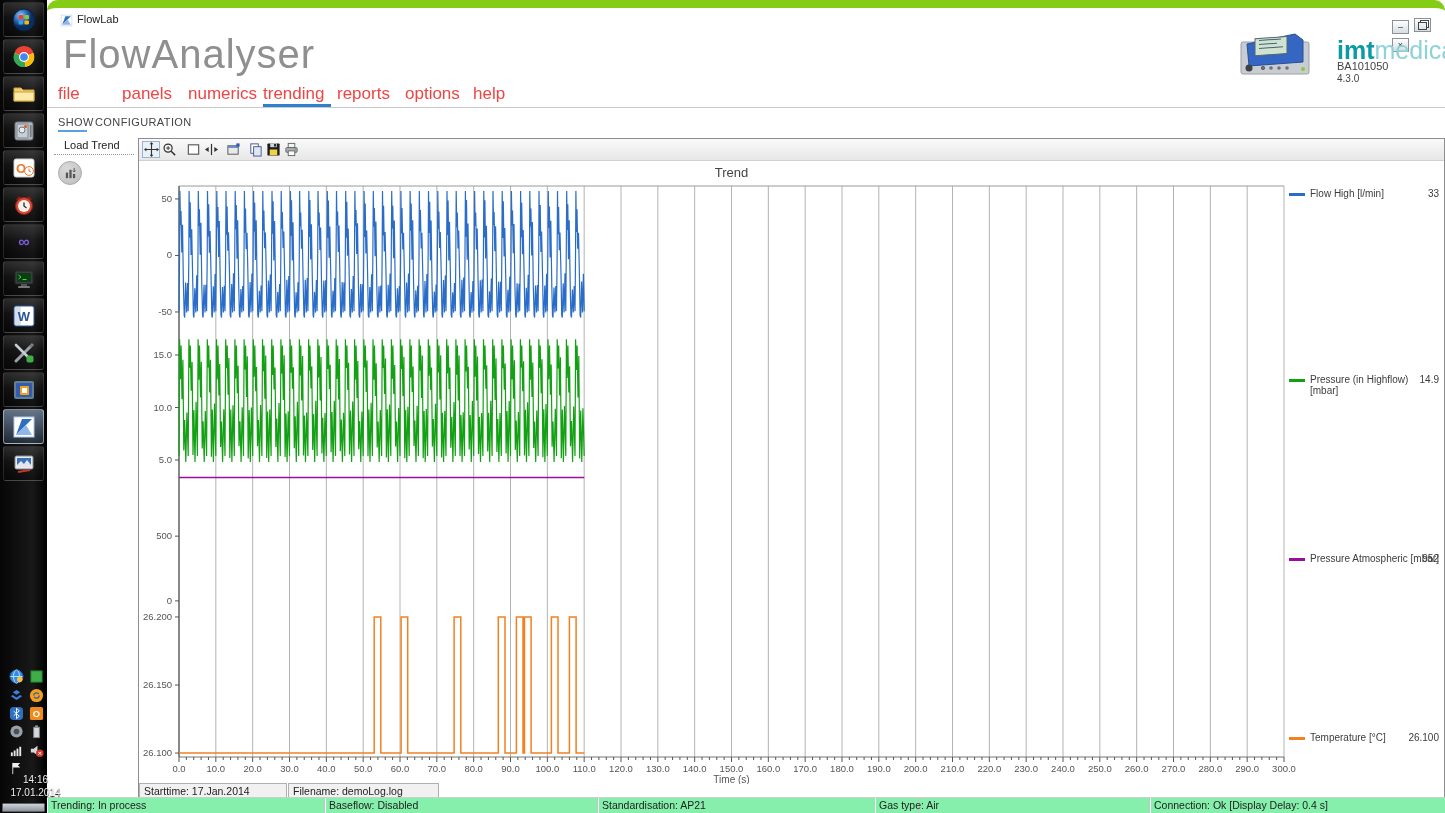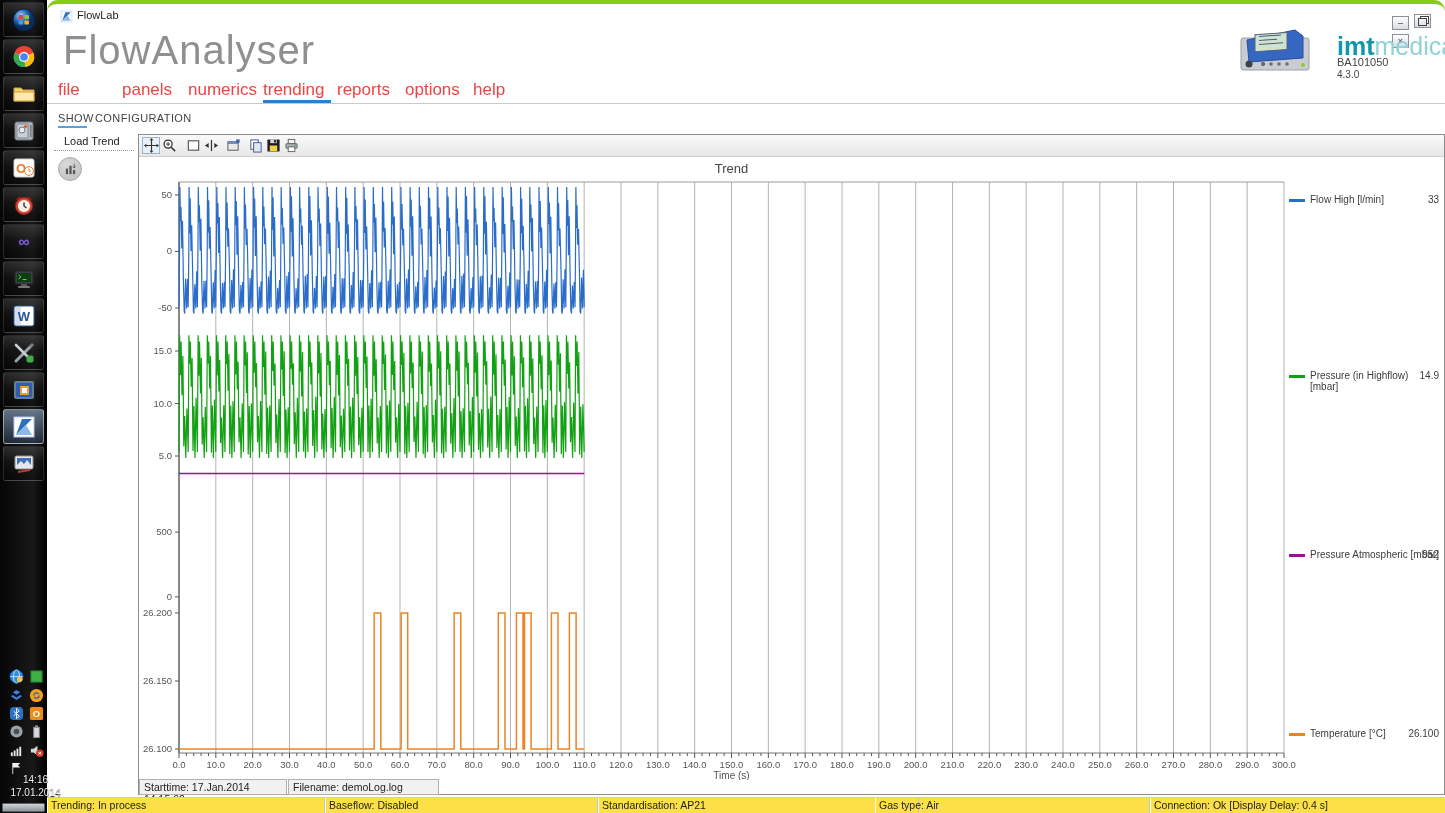--- a/index.html
+++ b/index.html
@@ -11,21 +11,21 @@
     background:linear-gradient(180deg,rgba(255,255,255,.14),rgba(255,255,255,.03) 45%,rgba(0,0,0,.25));
     display:flex;align-items:center;justify-content:center;box-sizing:border-box;}
   .tb-app.active{background:linear-gradient(180deg,rgba(170,200,235,.55),rgba(90,130,180,.25));border-color:rgba(255,255,255,.45);}
   .tb-app svg{width:24px;height:24px;}
   .tray svg{width:15px;height:15px;}
   .tray{width:16px;height:16px;display:flex;align-items:center;justify-content:center;}
   #clock-time,#clock-date{color:#eee;text-align:center;width:71px;font-size:10px;text-shadow:0 1px 1px #000;}
   #clock-date{font-size:10px;}
   #show-desktop{left:2px;top:803px;width:43px;height:9px;background:linear-gradient(180deg,#cfd4da,#8d949c);border:1px solid #5a5f66;border-radius:1px;box-sizing:border-box;}
   
-  #window{left:47px;top:0;width:1398px;height:619px;background:#fff;border-top:4px solid #84cc16;box-sizing:border-box;border-radius:11px;}
+  #window{left:47px;top:0;width:1398px;height:619px;background:#fff;border-top:8px solid #84cc16;box-sizing:border-box;border-radius:11px;}
   #titlebar-title{left:30px;top:5px;font-size:11px;color:#222;}
   #titlebar-icon{left:13px;top:5px;width:13px;height:13px;}
   .winbtn{width:17px;height:14px;border:1px solid #8a9199;background:linear-gradient(180deg,#fefefe,#d8dde2);
     font-size:9px;line-height:12px;text-align:center;color:#333;box-sizing:border-box;display:inline-block;margin-left:1px;}
   #winbtns{left:1344px;top:8px;}
   .restore-glyph{display:inline-block;width:7px;height:6px;border:1px solid #444;box-shadow:2px -2px 0 -1px #fff,2px -2px 0 0 #444;margin-top:3px;}
   
   #app-title{left:16px;top:24px;font-size:40px;font-weight:300;color:#8f8f8f;letter-spacing:1px;}
   #brand{left:1290px;top:28px;font-size:25px;}
   #brand .imt{color:#0b9aa6;font-weight:bold;}
@@ -48,21 +48,21 @@
   .tbn{top:2px;width:18px;height:17px;display:flex;align-items:center;justify-content:center;}
   .tbn.pressed{background:#e9f0f8;border:1px solid #9ab4cf;box-sizing:border-box;}
   .tbn svg{width:15px;height:15px;}
   #trend-svg{left:0;top:22px;}
   .legend-row{width:150px;height:13px;font-size:10px;color:#3c3c3c;}
   .legend-dash{left:0;top:5px;width:16px;height:3px;}
   .legend-label{left:21px;top:0;}
   .legend-value{right:0;top:0;}
   .info-box{top:644px;height:16px;background:#f1f1f1;border:1px solid #b0b0b0;box-sizing:border-box;font-size:10.5px;color:#222;padding:1px 0 0 4px;}
   
-  #statusbar{left:0;top:797px;width:1445px;height:16px;background:#fde047;border-top:1px solid #cdcdcd;box-sizing:border-box;}
+  #statusbar{left:0;top:797px;width:1445px;height:16px;background:#86efac;border-top:1px solid #cdcdcd;box-sizing:border-box;}
   .status-cell{top:0;height:15px;font-size:10.5px;color:#222;padding:1px 0 0 4px;border-right:1px solid #c4c4c4;box-shadow:inset 1px 0 0 #fff;box-sizing:border-box;}
 </style>
 </head>
 <body>
 
 <div id="taskbar" class="abs">
   <div class="tb-app abs" style="top:2px">
       <svg viewBox="0 0 24 24">
         <defs>
           <radialGradient id="orb" cx="35%" cy="30%">
@@ -604,21 +604,21 @@
         <text x="33" y="527.0000000000024" font-size="9.5" fill="#555" font-family="Liberation Sans, sans-serif" text-anchor="end">26.150</text>
         <line x1="36" y1="592.0529300567102" x2="40" y2="592.0529300567102" stroke="#555"></line>
         <text x="33" y="595.0529300567102" font-size="9.5" fill="#555" font-family="Liberation Sans, sans-serif" text-anchor="end">26.100</text>
         <line x1="40" y1="25" x2="40" y2="596" stroke="#555"></line>
         <polyline points="40.0,150.3 40.6,89.9 40.9,30.0 41.5,64.3 42.0,50.0 42.8,91.6 43.5,63.7 44.4,123.5 45.2,154.1 45.7,156.6 46.6,121.6 47.6,151.6 48.5,122.1 49.2,150.3 49.2,150.3 49.8,97.6 50.1,30.0 50.7,76.5 51.2,41.3 52.0,94.0 52.7,68.3 53.6,113.2 54.4,154.1 54.9,156.6 55.8,127.3 56.8,151.6 57.7,114.3 58.4,150.3 58.4,150.3 59.0,88.3 59.3,30.0 59.9,65.0 60.4,48.2 61.2,93.8 61.9,61.7 62.8,124.6 63.6,154.1 64.1,156.6 65.0,123.7 66.0,151.6 66.9,123.8 67.6,150.3 67.6,150.3 68.2,99.0 68.5,30.0 69.1,75.5 69.7,43.2 70.4,91.7 71.1,70.1 72.0,112.4 72.8,154.1 73.3,156.6 74.3,125.2 75.2,151.6 76.1,113.0 76.8,150.3 76.8,150.3 77.4,87.3 77.8,30.0 78.3,66.4 78.9,46.1 79.6,96.0 80.3,60.1 81.3,125.0 82.0,154.1 82.5,156.6 83.5,125.9 84.4,151.6 85.3,124.7 86.0,150.3 86.0,150.3 86.6,99.6 87.0,30.0 87.5,73.8 88.1,45.5 88.8,89.7 89.5,71.3 90.5,112.4 91.2,154.1 91.8,156.6 92.7,122.9 93.6,151.6 94.5,112.3 95.3,150.3 95.3,150.3 95.8,87.0 96.2,30.0 96.7,68.3 97.3,43.9 98.0,97.8 98.7,59.3 99.7,124.6 100.4,154.1 101.0,156.6 101.9,128.0 102.8,151.6 103.7,125.0 104.5,150.3 104.5,150.3 105.0,99.5 105.4,30.0 105.9,71.7 106.5,47.6 107.2,88.1 108.0,71.8 108.9,113.2 109.6,154.1 110.2,156.6 111.1,121.0 112.0,151.6 112.9,112.5 113.7,150.3 113.7,150.3 114.2,87.6 114.6,30.0 115.1,70.5 115.7,41.8 116.4,99.1 117.2,59.2 118.1,123.4 118.8,154.1 119.4,156.6 120.3,129.8 121.2,151.6 122.1,124.4 122.9,150.3 122.9,150.3 123.4,98.6 123.8,30.0 124.3,69.5 124.9,49.5 125.6,87.2 126.4,71.5 127.3,114.7 128.0,154.1 128.6,156.6 129.5,119.5 130.4,151.6 131.3,113.5 132.1,150.3 132.1,150.3 132.6,88.8 133.0,30.0 133.6,72.7 134.1,40.2 134.8,99.6 135.6,59.9 136.5,121.7 137.2,154.1 137.8,156.6 138.7,130.9 139.6,151.6 140.6,123.1 141.3,150.3 141.3,150.3 141.8,97.0 142.2,30.0 142.8,67.4 143.3,50.9 144.1,87.0 144.8,70.4 145.7,116.6 146.4,154.1 147.0,156.6 147.9,118.7 148.8,151.6 149.8,115.1 150.5,150.3 150.5,150.3 151.1,90.6 151.4,30.0 152.0,74.7 152.5,39.2 153.3,99.4 154.0,61.3 154.9,119.6 155.7,154.1 156.2,156.6 157.1,131.3 158.1,151.6 159.0,121.3 159.7,150.3 159.7,150.3 160.3,95.0 160.6,30.0 161.2,65.6 161.7,51.5 162.5,87.7 163.2,68.7 164.1,118.8 164.9,154.1 165.4,156.6 166.3,118.7 167.3,151.6 168.2,117.1 168.9,150.3 168.9,150.3 169.5,92.8 169.8,30.0 170.4,76.1 170.9,38.9 171.7,98.4 172.4,63.2 173.3,117.3 174.1,154.1 174.6,156.6 175.5,130.9 176.5,151.6 177.4,119.1 178.1,150.3 178.1,150.3 178.7,92.7 179.0,30.0 179.6,64.6 180.2,51.4 180.9,89.0 181.6,66.6 182.5,121.0 183.3,154.1 183.8,156.6 184.8,119.5 185.7,151.6 186.6,119.3 187.3,150.3 187.3,150.3 187.9,95.0 188.3,30.0 188.8,76.8 189.4,39.4 190.1,96.8 190.8,65.4 191.8,115.3 192.5,154.1 193.0,156.6 194.0,129.8 194.9,151.6 195.8,116.9 196.5,150.3 196.5,150.3 197.1,90.6 197.5,30.0 198.0,64.2 198.6,50.5 199.3,90.9 200.0,64.4 201.0,122.9 201.7,154.1 202.3,156.6 203.2,121.0 204.1,151.6 205.0,121.5 205.8,150.3 205.8,150.3 206.3,97.0 206.7,30.0 207.2,76.7 207.8,40.7 208.5,94.7 209.2,67.6 210.2,113.6 210.9,154.1 211.5,156.6 212.4,128.0 213.3,151.6 214.2,114.9 215.0,150.3 215.0,150.3 215.5,88.8 215.9,30.0 216.4,64.7 217.0,48.9 217.7,93.0 218.5,62.3 219.4,124.3 220.1,154.1 220.7,156.6 221.6,122.9 222.5,151.6 223.4,123.3 224.2,150.3 224.2,150.3 224.7,98.6 225.1,30.0 225.6,75.9 226.2,42.5 226.9,92.5 227.7,69.6 228.6,112.6 229.3,154.1 229.9,156.6 230.8,125.9 231.7,151.6 232.6,113.3 233.4,150.3 233.4,150.3 233.9,87.5 234.3,30.0 234.8,65.8 235.4,46.9 236.1,95.2 236.9,60.6 237.8,124.9 238.5,154.1 239.1,156.6 240.0,125.2 240.9,151.6 241.8,124.5 242.6,150.3 242.6,150.3 243.1,99.5 243.5,30.0 244.1,74.4 244.6,44.7 245.3,90.4 246.1,71.0 247.0,112.3 247.7,154.1 248.3,156.6 249.2,123.7 250.1,151.6 251.1,112.5 251.8,150.3 251.8,150.3 252.3,87.0 252.7,30.0 253.3,67.6 253.8,44.7 254.6,97.2 255.3,59.5 256.2,124.8 256.9,154.1 257.5,156.6 258.4,127.3 259.3,151.6 260.3,125.0 261.0,150.3 261.0,150.3 261.6,99.6 261.9,30.0 262.5,72.4 263.0,46.9 263.8,88.6 264.5,71.7 265.4,112.9 266.2,154.1 266.7,156.6 267.6,121.6 268.6,151.6 269.5,112.4 270.2,150.3 270.2,150.3 270.8,87.3 271.1,30.0 271.7,69.7 272.2,42.5 273.0,98.7 273.7,59.2 274.6,123.9 275.4,154.1 275.9,156.6 276.8,129.2 277.8,151.6 278.7,124.7 279.4,150.3 279.4,150.3 280.0,99.0 280.3,30.0 280.9,70.2 281.4,48.9 282.2,87.4 282.9,71.7 283.8,114.1 284.6,154.1 285.1,156.6 286.0,120.0 287.0,151.6 287.9,113.1 288.6,150.3 288.6,150.3 289.2,88.3 289.5,30.0 290.1,72.0 290.7,40.7 291.4,99.5 292.1,59.6 293.0,122.3 293.8,154.1 294.3,156.6 295.3,130.6 296.2,151.6 297.1,123.6 297.8,150.3 297.8,150.3 298.4,97.6 298.8,30.0 299.3,68.0 299.9,50.5 300.6,87.0 301.3,70.9 302.3,115.9 303.0,154.1 303.5,156.6 304.5,118.9 305.4,151.6 306.3,114.4 307.0,150.3 307.0,150.3 307.6,90.0 308.0,30.0 308.5,74.0 309.1,39.4 309.8,99.6 310.5,60.8 311.5,120.3 312.2,154.1 312.8,156.6 313.7,131.3 314.6,151.6 315.5,121.9 316.3,150.3 316.3,150.3 316.8,95.7 317.2,30.0 317.7,66.2 318.3,51.4 319.0,87.4 319.7,69.4 320.7,118.1 321.4,154.1 322.0,156.6 322.9,118.7 323.8,151.6 324.7,116.4 325.5,150.3 325.5,150.3 326.0,92.0 326.4,30.0 326.9,75.7 327.5,38.9 328.2,98.8 329.0,62.5 329.9,118.1 330.6,154.1 331.2,156.6 332.1,131.1 333.0,151.6 333.9,119.9 334.7,150.3 334.7,150.3 335.2,93.5 335.6,30.0 336.1,64.9 336.7,51.5 337.4,88.5 338.2,67.4 339.1,120.3 339.8,154.1 340.4,156.6 341.3,119.2 342.2,151.6 343.1,118.5 343.9,150.3 343.9,150.3 344.4,94.3 344.8,30.0 345.3,76.6 345.9,39.2 346.6,97.4 347.4,64.7 348.3,115.9 349.0,154.1 349.6,156.6 350.5,130.2 351.4,151.6 352.3,117.6 353.1,150.3 353.1,150.3 353.6,91.3 354.0,30.0 354.6,64.2 355.1,50.9 355.8,90.2 356.6,65.2 357.5,122.3 358.2,154.1 358.8,156.6 359.7,120.4 360.6,151.6 361.6,120.8 362.3,150.3 362.3,150.3 362.8,96.4 363.2,30.0 363.8,76.9 364.3,40.2 365.1,95.5 365.8,66.9 366.7,114.1 367.4,154.1 368.0,156.6 368.9,128.7 369.8,151.6 370.8,115.5 371.5,150.3 371.5,150.3 372.1,89.3 372.4,30.0 373.0,64.4 373.5,49.5 374.3,92.3 375.0,63.0 375.9,123.9 376.7,154.1 377.2,156.6 378.1,122.2 379.1,151.6 380.0,122.7 380.7,150.3 380.7,150.3 381.3,98.1 381.6,30.0 382.2,76.3 382.7,41.8 383.5,93.3 384.2,68.9 385.1,112.9 385.9,154.1 386.4,156.6 387.3,126.7 388.3,151.6 389.2,113.8 389.9,150.3 389.9,150.3 390.5,87.9 390.8,30.0 391.4,65.4 391.9,47.6 392.7,94.5 393.4,61.1 394.3,124.8 395.1,154.1 395.6,156.6 396.5,124.4 397.5,151.6 398.4,124.1 399.1,150.3 399.1,150.3 399.7,99.3 400.0,30.0 400.6,75.0 401.2,43.9 401.9,91.1 402.6,70.6 403.5,112.3 404.3,154.1 404.8,156.6 405.8,124.5 406.7,151.6 407.6,112.7 408.3,150.3 408.3,150.3 408.9,87.1 409.3,30.0 409.8,66.9 410.4,45.4 411.1,96.6 411.8,59.8 412.8,124.9 413.5,154.1 414.0,156.6 415.0,126.6 415.9,151.6 416.8,124.9 417.5,150.3 417.5,150.3 418.1,99.7 418.5,30.0 419.0,73.2 419.6,46.1 420.3,89.2 421.0,71.6 422.0,112.6 422.7,154.1 423.3,156.6 424.2,122.3 425.1,151.6 426.0,112.3 426.8,150.3 426.8,150.3 427.3,87.1 427.7,30.0 428.2,69.0 428.8,43.2 429.5,98.3 430.2,59.2 431.2,124.3 431.9,154.1 432.5,156.6 433.4,128.6 434.3,151.6 435.2,124.9 436.0,150.3 436.0,150.3 436.5,99.3 436.9,30.0 437.4,71.0 438.0,48.3 438.7,87.8 439.5,71.8 440.4,113.6 441.1,154.1 441.7,156.6 442.6,120.5 443.5,151.6 444.4,112.7 445.2,150.3" fill="none" stroke="#2a6dc9" stroke-width="1.2"></polyline>
         <polyline points="40.0,295.0 40.6,178.3 41.4,218.2 42.1,184.4 43.0,238.2 43.9,198.7 44.8,289.5 45.7,259.1 46.8,301.1 47.9,251.4 49.2,295.0 49.2,295.0 49.9,178.3 50.6,206.7 51.3,184.4 52.2,229.7 53.1,201.0 54.0,294.1 54.9,249.1 56.0,301.1 57.1,240.8 58.4,295.0 58.4,295.0 59.1,178.3 59.8,218.8 60.5,184.4 61.5,236.5 62.3,200.8 63.2,287.6 64.1,260.2 65.2,301.1 66.3,250.1 67.6,295.0 67.6,295.0 68.3,178.3 69.0,206.5 69.7,184.4 70.7,231.6 71.5,198.8 72.4,295.8 73.3,248.4 74.4,301.1 75.5,242.4 76.8,295.0 76.8,295.0 77.5,178.3 78.2,218.5 79.0,184.4 79.9,234.4 80.7,202.9 81.6,286.1 82.5,260.6 83.6,301.1 84.8,248.3 86.0,295.0 86.0,295.0 86.7,178.3 87.4,207.2 88.2,184.4 89.1,233.8 89.9,196.9 90.8,297.0 91.8,248.4 92.9,301.1 94.0,244.3 95.3,295.0 95.3,295.0 95.9,178.3 96.6,217.6 97.4,184.4 98.3,232.2 99.1,204.7 100.0,285.3 101.0,260.2 102.1,301.1 103.2,246.2 104.5,295.0 104.5,295.0 105.1,178.3 105.8,208.4 106.6,184.4 107.5,235.9 108.3,195.3 109.2,297.4 110.2,249.1 111.3,301.1 112.4,246.5 113.7,295.0 113.7,295.0 114.3,178.3 115.0,216.0 115.8,184.4 116.7,230.2 117.5,205.9 118.5,285.2 119.4,259.1 120.5,301.1 121.6,244.1 122.9,295.0 122.9,295.0 123.5,178.3 124.3,210.3 125.0,184.4 125.9,237.7 126.7,194.4 127.7,297.1 128.6,250.6 129.7,301.1 130.8,248.6 132.1,295.0 132.1,295.0 132.7,178.3 133.5,214.0 134.2,184.4 135.1,228.6 136.0,206.5 136.9,285.9 137.8,257.4 138.9,301.1 140.0,242.1 141.3,295.0 141.3,295.0 141.9,178.3 142.7,212.4 143.4,184.4 144.3,239.0 145.2,194.3 146.1,296.1 147.0,252.5 148.1,301.1 149.2,250.3 150.5,295.0 150.5,295.0 151.1,178.3 151.9,211.8 152.6,184.4 153.5,227.7 154.4,206.3 155.3,287.2 156.2,255.3 157.3,301.1 158.4,240.7 159.7,295.0 159.7,295.0 160.4,178.3 161.1,214.5 161.8,184.4 162.7,239.6 163.6,194.9 164.5,294.4 165.4,254.6 166.5,301.1 167.6,251.5 168.9,295.0 168.9,295.0 169.6,178.3 170.3,209.8 171.0,184.4 172.0,227.4 172.8,205.3 173.7,289.1 174.6,253.1 175.7,301.1 176.8,239.8 178.1,295.0 178.1,295.0 178.8,178.3 179.5,216.5 180.2,184.4 181.2,239.5 182.0,196.1 182.9,292.4 183.8,256.7 184.9,301.1 186.0,252.0 187.3,295.0 187.3,295.0 188.0,178.3 188.7,208.1 189.5,184.4 190.4,227.9 191.2,203.7 192.1,291.2 193.0,251.1 194.1,301.1 195.3,239.7 196.5,295.0 196.5,295.0 197.2,178.3 197.9,217.9 198.7,184.4 199.6,238.6 200.4,198.0 201.3,290.2 202.3,258.6 203.4,301.1 204.5,251.7 205.8,295.0 205.8,295.0 206.4,178.3 207.1,206.9 207.9,184.4 208.8,229.1 209.6,201.7 210.5,293.4 211.5,249.5 212.6,301.1 213.7,240.4 215.0,295.0 215.0,295.0 215.6,178.3 216.3,218.7 217.1,184.4 218.0,237.1 218.8,200.1 219.7,288.2 220.7,259.9 221.8,301.1 222.9,250.6 224.2,295.0 224.2,295.0 224.8,178.3 225.5,206.5 226.3,184.4 227.2,230.9 228.0,199.6 229.0,295.3 229.9,248.5 231.0,301.1 232.1,241.8 233.4,295.0 233.4,295.0 234.0,178.3 234.8,218.7 235.5,184.4 236.4,235.1 237.2,202.2 238.2,286.5 239.1,260.5 240.2,301.1 241.3,249.0 242.6,295.0 242.6,295.0 243.2,178.3 244.0,206.9 244.7,184.4 245.6,233.0 246.5,197.5 247.4,296.6 248.3,248.3 249.4,301.1 250.5,243.6 251.8,295.0 251.8,295.0 252.4,178.3 253.2,218.0 253.9,184.4 254.8,233.0 255.7,204.1 256.6,285.5 257.5,260.4 258.6,301.1 259.7,247.0 261.0,295.0 261.0,295.0 261.6,178.3 262.4,207.9 263.1,184.4 264.0,235.2 264.9,195.8 265.8,297.3 266.7,248.8 267.8,301.1 268.9,245.8 270.2,295.0 270.2,295.0 270.9,178.3 271.6,216.6 272.3,184.4 273.2,230.9 274.1,205.6 275.0,285.1 275.9,259.5 277.0,301.1 278.1,244.8 279.4,295.0 279.4,295.0 280.1,178.3 280.8,209.6 281.5,184.4 282.5,237.1 283.3,194.6 284.2,297.3 285.1,250.0 286.2,301.1 287.3,247.9 288.6,295.0 288.6,295.0 289.3,178.3 290.0,214.7 290.7,184.4 291.7,229.1 292.5,206.4 293.4,285.6 294.3,258.0 295.4,301.1 296.5,242.8 297.8,295.0 297.8,295.0 298.5,178.3 299.2,211.6 300.0,184.4 300.9,238.6 301.7,194.2 302.6,296.5 303.5,251.8 304.6,301.1 305.8,249.8 307.0,295.0 307.0,295.0 307.7,178.3 308.4,212.6 309.2,184.4 310.1,227.9 310.9,206.4 311.8,286.7 312.8,256.1 313.9,301.1 315.0,241.1 316.3,295.0 316.3,295.0 316.9,178.3 317.6,213.8 318.4,184.4 319.3,239.5 320.1,194.6 321.0,295.1 322.0,253.9 323.1,301.1 324.2,251.2 325.5,295.0 325.5,295.0 326.1,178.3 326.8,210.4 327.6,184.4 328.5,227.4 329.3,205.7 330.2,288.4 331.2,253.9 332.3,301.1 333.4,240.0 334.7,295.0 334.7,295.0 335.3,178.3 336.0,215.8 336.8,184.4 337.7,239.6 338.5,195.6 339.5,293.1 340.4,256.0 341.5,301.1 342.6,251.9 343.9,295.0 343.9,295.0 344.5,178.3 345.3,208.6 346.0,184.4 346.9,227.7 347.7,204.3 348.7,290.5 349.6,251.8 350.7,301.1 351.8,239.7 353.1,295.0 353.1,295.0 353.7,178.3 354.5,217.5 355.2,184.4 356.1,239.0 357.0,197.3 357.9,291.0 358.8,258.0 359.9,301.1 361.0,251.9 362.3,295.0 362.3,295.0 362.9,178.3 363.7,207.2 364.4,184.4 365.3,228.7 366.2,202.5 367.1,292.6 368.0,250.0 369.1,301.1 370.2,240.1 371.5,295.0 371.5,295.0 372.1,178.3 372.9,218.5 373.6,184.4 374.5,237.7 375.4,199.3 376.3,288.9 377.2,259.5 378.3,301.1 379.4,251.1 380.7,295.0 380.7,295.0 381.4,178.3 382.1,206.6 382.8,184.4 383.7,230.2 384.6,200.3 385.5,294.6 386.4,248.8 387.5,301.1 388.6,241.2 389.9,295.0 389.9,295.0 390.6,178.3 391.3,218.8 392.0,184.4 393.0,235.9 393.8,201.5 394.7,287.1 395.6,260.4 396.7,301.1 397.8,249.6 399.1,295.0 399.1,295.0 399.8,178.3 400.5,206.7 401.2,184.4 402.2,232.3 403.0,198.2 403.9,296.2 404.8,248.3 405.9,301.1 407.0,242.9 408.3,295.0 408.3,295.0 409.0,178.3 409.7,218.3 410.5,184.4 411.4,233.7 412.2,203.5 413.1,285.8 414.0,260.5 415.1,301.1 416.3,247.7 417.5,295.0 417.5,295.0 418.2,178.3 418.9,207.5 419.7,184.4 420.6,234.4 421.4,196.3 422.3,297.2 423.3,248.5 424.4,301.1 425.5,245.0 426.8,295.0 426.8,295.0 427.4,178.3 428.1,217.1 428.9,184.4 429.8,231.6 430.6,205.2 431.5,285.2 432.5,259.9 433.6,301.1 434.7,245.6 436.0,295.0 436.0,295.0 436.6,178.3 437.3,209.0 438.1,184.4 439.0,236.5 439.8,195.0 440.7,297.4 441.7,249.5 442.8,301.1 443.9,247.2 445.2,295.0" fill="none" stroke="#12a112" stroke-width="1.2"></polyline>
         <polyline points="40.0,316.6 445.2,316.6" fill="none" stroke="#990f9b" stroke-width="1.5"></polyline>
         <polyline points="40.0,592.1 235.2,592.1 235.2,455.9 241.8,455.9 241.8,592.1 262.1,592.1 262.1,455.9 268.7,455.9 268.7,592.1 315.1,592.1 315.1,455.9 321.8,455.9 321.8,592.1 359.3,592.1 359.3,455.9 366.0,455.9 366.0,592.1 377.4,592.1 377.4,455.9 384.0,455.9 384.0,592.1 385.5,592.1 385.5,455.9 392.1,455.9 392.1,592.1 412.4,592.1 412.4,455.9 419.0,455.9 419.0,592.1 430.4,592.1 430.4,455.9 437.1,455.9 437.1,592.1 445.2,592.1" fill="none" stroke="#ef8222" stroke-width="1.5"></polyline>
       </svg>
 
-    <div class="legend-row abs" style="left:1150px;top:59px">
+    <div class="legend-row abs" style="left:1150px;top:49px">
       <span class="legend-dash abs" style="background:#2a6dc9"></span>
       <span class="legend-label abs">Flow High [l/min]</span>
       <span class="legend-value abs">33</span>
     </div>
     <div class="legend-row abs" style="left:1150px;top:235px">
       <span class="legend-dash abs" style="background:#12a112"></span>
       <span class="legend-label abs">Pressure (in Highflow) [mbar]</span>
       <span class="legend-value abs">14.9</span>
     </div>
     <div class="legend-row abs" style="left:1150px;top:414px">

